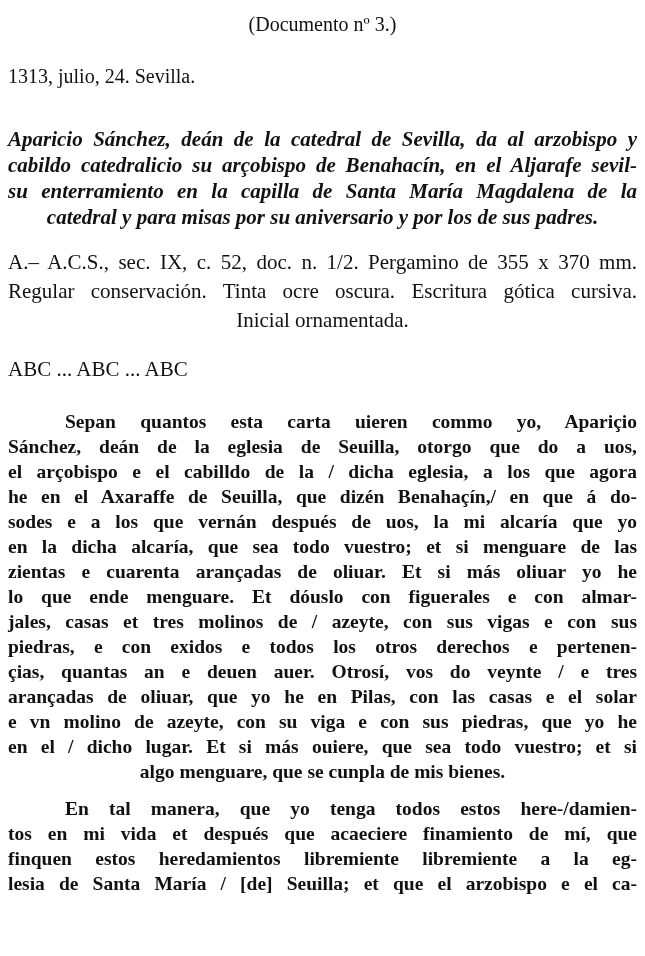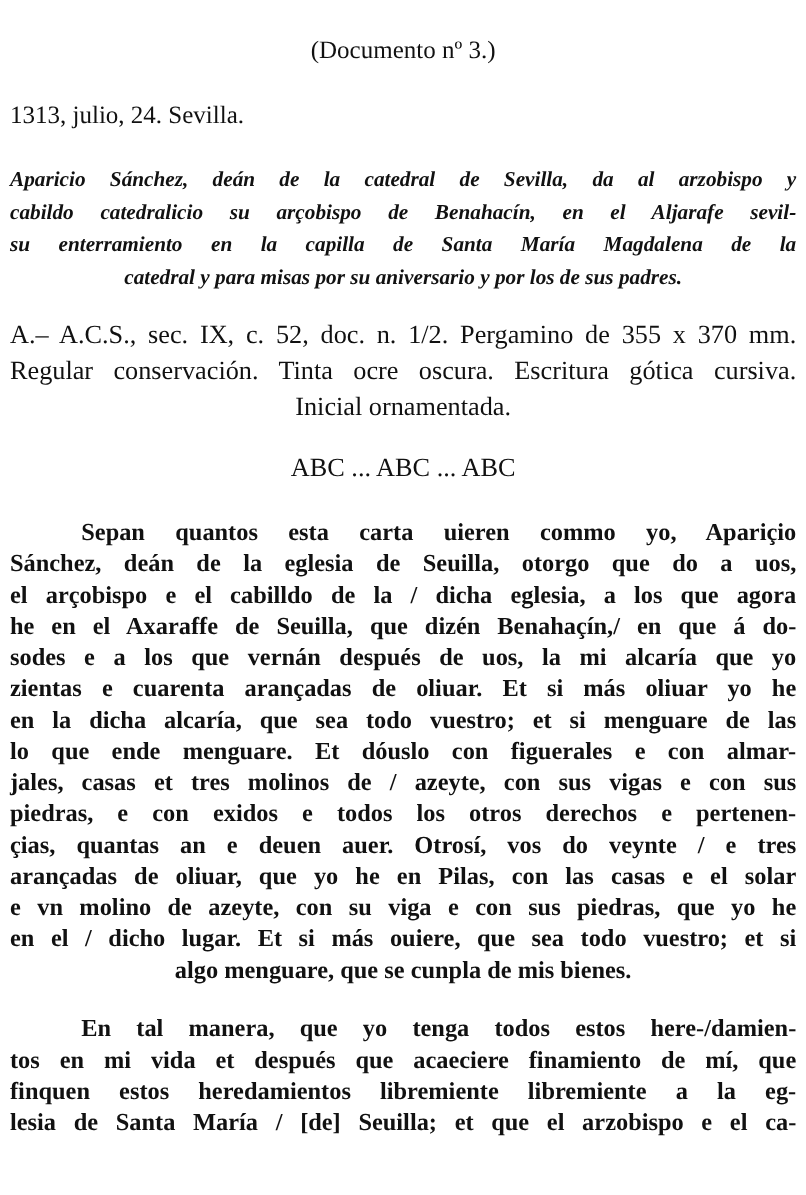--- a/index.html
+++ b/index.html
@@ -15,53 +15,53 @@
     font-family: "Liberation Serif", serif;
   }
   .page {
     width: 629px;
     padding: 8px 8px 0 8px;
   }
   .heading {
     text-align: center;
     font-size: 20px;
     line-height: 24px;
-    margin-top: 20px;
+    margin-top: 4px;
   }
   .dateline {
     text-align: left;
     font-size: 20px;
     line-height: 24px;
     margin-top: 28px;
   }
   .summary {
-    margin-top: 27px;
+    margin-top: 38px;
     font-style: italic;
     font-weight: 600;
-    font-size: 17px;
+    font-size: 21px;
     line-height: 26px;
   }
   .archival {
     margin-top: 18px;
     font-size: 21px;
     line-height: 29px;
   }
   .separator {
     margin-top: 22px;
     font-size: 21px;
     line-height: 24px;
-    text-align: center;
+    text-align: left;
   }
   .charter {
     font-weight: bold;
     font-size: 19.5px;
     line-height: 25px;
   }
   .charter.p1 { margin-top: 28px; }
-  .charter.p2 { margin-top: 22px; }
+  .charter.p2 { margin-top: 12px; }
   .line { white-space: normal; }
   .jline { text-align: justify; text-align-last: justify; }
   .lline { text-align: center; }
   .indent { text-indent: 57px; }
 </style>
 </head>
 <body>
 
 <div class="page">
 
@@ -83,22 +83,22 @@
     </div>
 
   <div class="separator">ABC ... ABC ... ABC</div>
 
   <div class="charter p1">
       <div class="line jline indent">Sepan quantos esta carta uieren commo yo, Apariçio</div>
       <div class="line jline">Sánchez, deán de la eglesia de Seuilla, otorgo que do a uos,</div>
       <div class="line jline">el arçobispo e el cabilldo de la / dicha eglesia, a los que agora</div>
       <div class="line jline">he en el Axaraffe de Seuilla, que dizén Benahaçín,/ en que á do-</div>
       <div class="line jline">sodes e a los que vernán después de uos, la mi alcaría que yo</div>
+      <div class="line jline">en la dicha alcaría, que sea todo vuestro; et si menguare de las</div>
       <div class="line jline">zientas e cuarenta arançadas de oliuar. Et si más oliuar yo he</div>
-      <div class="line jline">en la dicha alcaría, que sea todo vuestro; et si menguare de las</div>
       <div class="line jline">lo que ende menguare. Et dóuslo con figuerales e con almar-</div>
       <div class="line jline">jales, casas et tres molinos de / azeyte, con sus vigas e con sus</div>
       <div class="line jline">piedras, e con exidos e todos los otros derechos e pertenen-</div>
       <div class="line jline">çias, quantas an e deuen auer. Otrosí, vos do veynte / e tres</div>
       <div class="line jline">arançadas de oliuar, que yo he en Pilas, con las casas e el solar</div>
       <div class="line jline">e vn molino de azeyte, con su viga e con sus piedras, que yo he</div>
       <div class="line jline">en el / dicho lugar. Et si más ouiere, que sea todo vuestro; et si</div>
       <div class="line lline">algo menguare, que se cunpla de mis bienes.</div>
     </div>
 

